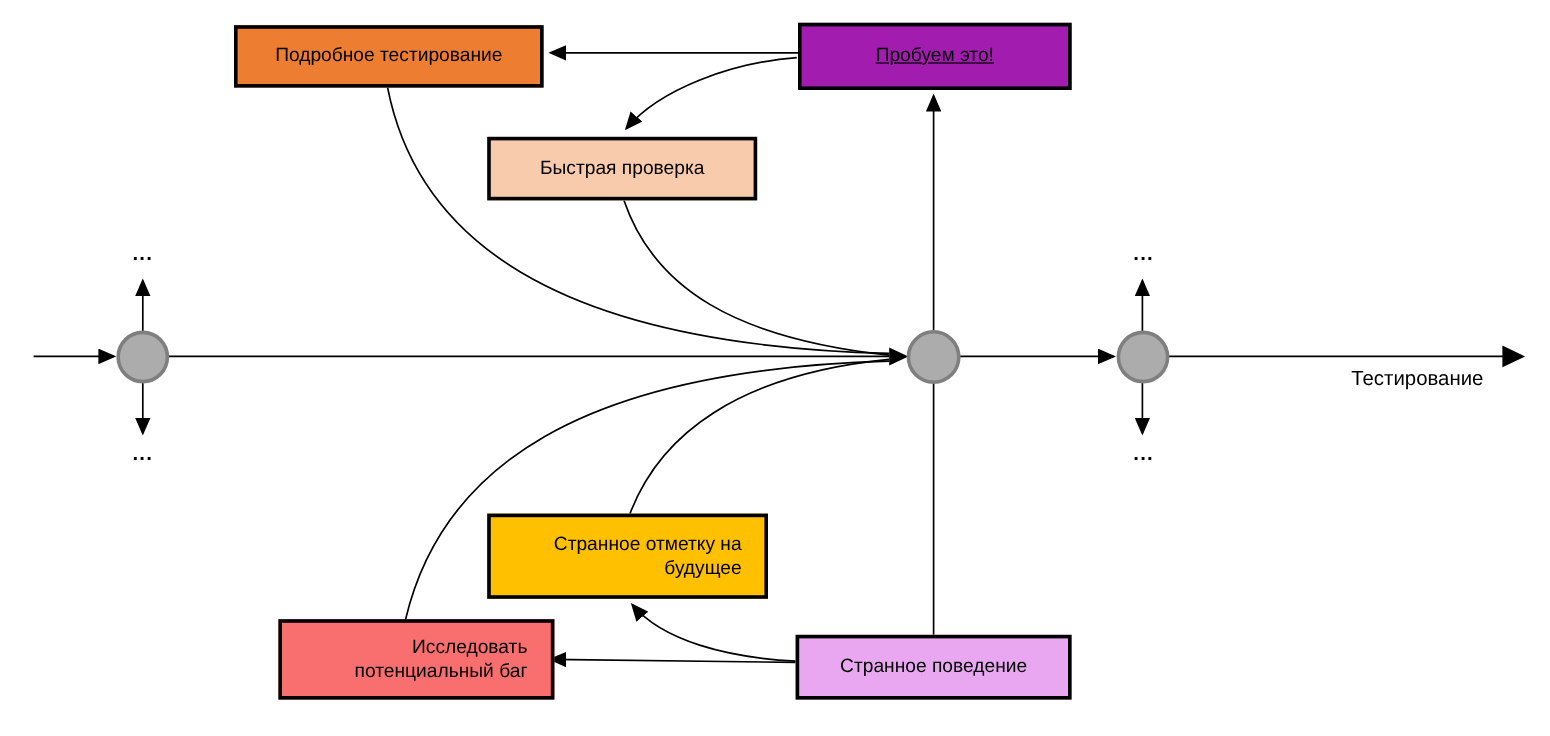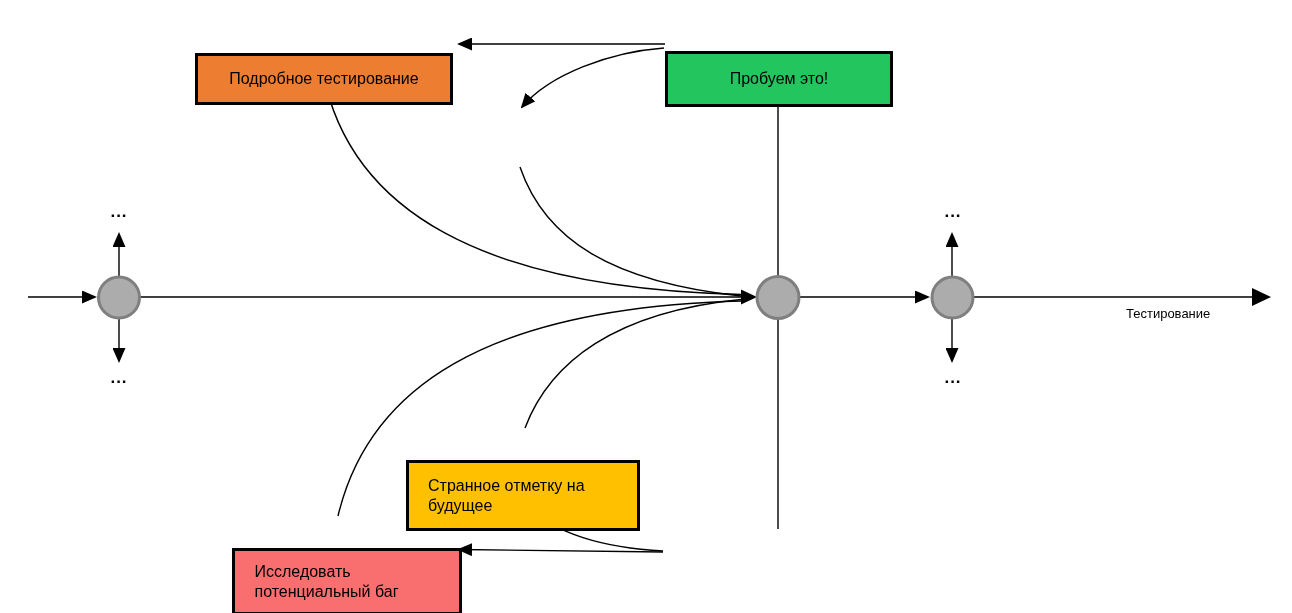--- a/index.html
+++ b/index.html
@@ -22,25 +22,24 @@
     stroke-width: 1.4;
   }
   .wires path.solid { fill: #000000; stroke: none; }
   .node-box {
     position: absolute;
     box-sizing: border-box;
     border: 3px solid #000000;
     display: flex;
     align-items: center;
     justify-content: center;
-    text-align: left;
+    text-align: right;
     font-size: 16px;
     line-height: 1.25;
     color: #000000;
-    margin-top: 32px;
   }
   .box-detailed { left: 195px; top: 21px;  width: 258px; height: 52px; }
   .box-quick    { left: 406px; top: 114px; width: 225px; height: 53px; }
   .box-try      { left: 665px; top: 19px;  width: 228px; height: 56px; }
   .box-note     { left: 406px; top: 428px; width: 234px; height: 71px; }
   .box-bug      { left: 232px; top: 516px; width: 230px; height: 67px; }
   .box-strange  { left: 663px; top: 529px; width: 230px; height: 54px; }
   .box-note .box-label { max-width: 190px; }
   .box-bug  .box-label { max-width: 185px; }
   .dots {
@@ -52,21 +51,21 @@
     color: #000000;
     line-height: 1;
   }
   .dots-left-top    { left: 119px; top: 203px; }
   .dots-left-bot    { left: 119px; top: 369px; }
   .dots-right-top   { left: 953px; top: 203px; }
   .dots-right-bot   { left: 953px; top: 369px; }
   .timeline-label {
     position: absolute;
     left: 1126px; top: 306px;
-    font-size: 13px;
+    font-size: 17px;
     color: #000000;
     white-space: nowrap;
   }
 </style>
 </head>
 <body>
 
 <div class="stage">
 
   <svg class="wires" viewBox="0 0 1292 613">
@@ -105,33 +104,39 @@
 
     <circle cx="119" cy="297.5" r="20.5" stroke-width="3" stroke="#7F7F7F" fill="#ACACAC"></circle>
     <circle cx="778" cy="297.5" r="21" stroke-width="3" stroke="#7F7F7F" fill="#ACACAC"></circle>
     <circle cx="952.5" cy="297.5" r="20.5" stroke-width="3" stroke="#7F7F7F" fill="#ACACAC"></circle>
   </svg>
 
   <div class="node-box box-detailed" style="background-color: rgb(237, 125, 49);">
     <span class="box-label">Подробное тестирование</span>
   </div>
 
+  <div class="node-box box-quick" style="background-color: rgb(248, 203, 173);">
+    <span class="box-label">Быстрая проверка</span>
+  </div>
 
-  <div class="node-box box-try" style="background-color: #22c55e;">
+  <div class="node-box box-try" style="background-color: #a21caf; text-decoration: underline;">
     <span class="box-label">Пробуем это!</span>
   </div>
 
   <div class="node-box box-note" style="background-color: rgb(255, 192, 0);">
     <span class="box-label">Странное отметку на будущее</span>
   </div>
 
   <div class="node-box box-bug" style="background-color: rgb(249, 110, 110);">
     <span class="box-label">Исследовать потенциальный баг</span>
   </div>
 
+  <div class="node-box box-strange" style="background-color: rgb(232, 167, 240);">
+    <span class="box-label">Странное поведение</span>
+  </div>
 
   <div class="dots dots-left-top">...</div>
   <div class="dots dots-left-bot">...</div>
   <div class="dots dots-right-top">...</div>
   <div class="dots dots-right-bot">...</div>
 
   <div class="timeline-label">Тестирование</div>
 
 </div>
 

